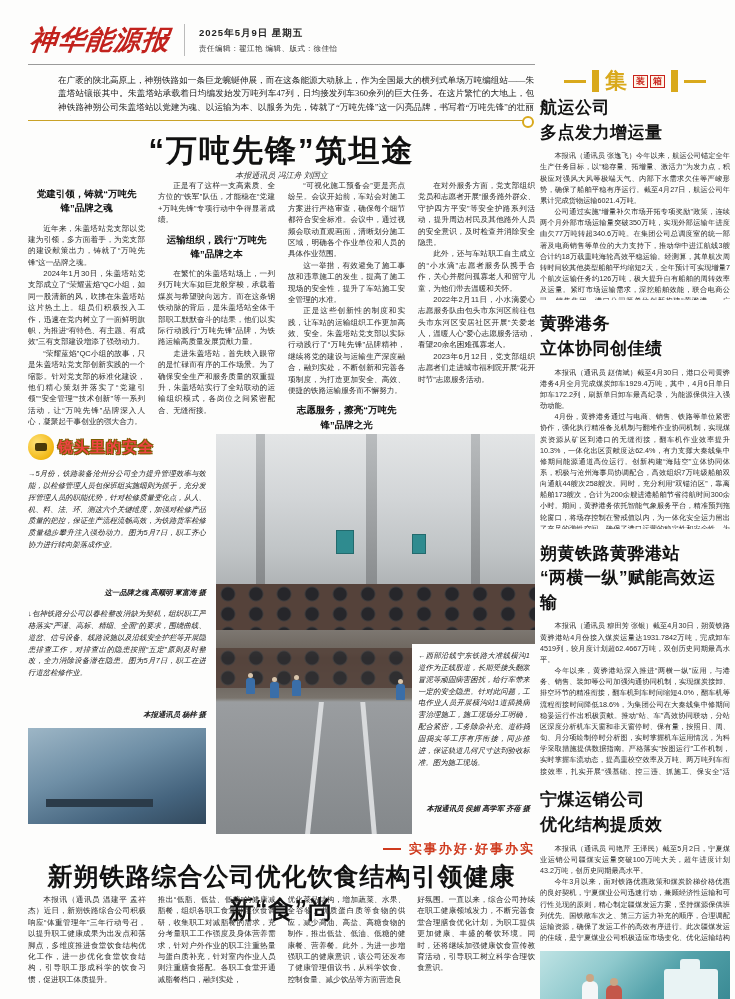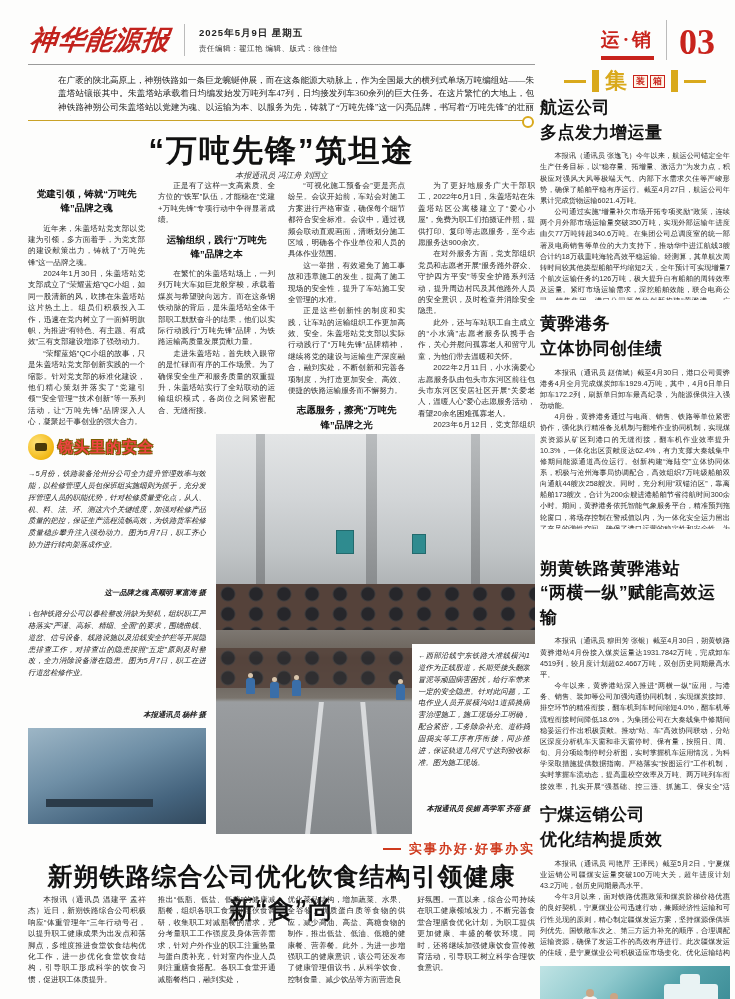--- a/index.html
+++ b/index.html
@@ -91,28 +91,20 @@
 <body>
 
 <div class="abs" style="left:30px;top:18px;right:20px;height:44px;display:flex;align-items:center;gap:14px;">
   <div class="masthead">神华能源报</div>
   <div class="hdr-divider"></div>
   <div>
     <div class="hdr-date">2025年5月9日  星期五</div>
     <div class="hdr-editors">责任编辑：翟江艳  编辑、版式：徐佳怡</div>
   </div>
   <div style="flex:1"></div>
-  <div style="display:flex;align-items:flex-end;gap:12px;">
-    <div>
-      <div class="sec-name">运·销</div>
-      <div class="sec-underline"></div>
-    </div>
-    <div class="hdr-divider" style="height:40px"></div>
-    <div class="sec-page">03</div>
-  </div>
 </div>
 <div class="hdr-rule abs" style="left:28px;top:64px;width:507px;"></div>
 
 <div class="abs badge-row" style="left:540px;top:70px;width:190px;">
   <div class="gold-dash"></div>
   <div class="gold-bar"></div>
   <div class="badge-big">集</div>
   <div class="badge-small">
     <span>装</span>
     <span>箱</span>
@@ -151,21 +143,20 @@
     <div class="body-txt">
       <p>“可视化施工预备会”更是亮点纷呈。会议开始前，车站会对施工方案进行严格审查，确保每个细节都符合安全标准。会议中，通过视频会联动直观画面，清晰划分施工区域，明确各个作业单位和人员的具体作业范围。</p>
       <p>这一举措，有效避免了施工事故和违章施工的发生，提高了施工现场的安全性，提升了车站施工安全管理的水准。</p>
       <p>正是这些创新性的制度和实践，让车站的运输组织工作更加高效、安全。朱盖塔站党支部以实际行动践行了“万吨先锋”品牌精神，继续将党的建设与运输生产深度融合，融到实处，不断创新和完善各项制度，为打造更加安全、高效、便捷的铁路运输服务而不懈努力。</p>
     </div>
     <div class="subhead">志愿服务，擦亮“万吨先锋”品牌之光</div>
 
   </div>
   <div class="col">
     <div class="body-txt">
-      <p>为了更好地服务广大干部职工，2022年6月1日，朱盖塔站在朱盖塔站区公寓楼建立了“爱心小屋”，免费为职工们拍摄证件照，提供打印、复印等志愿服务，至今志愿服务达900余次。</p>
       <p>在对外服务方面，党支部组织党员和志愿者开展“服务路外群众、守护四方平安”等安全护路系列活动，提升周边村民及其他路外人员的安全意识，及时检查并消除安全隐患。</p>
       <p>此外，还与车站职工自主成立的“小水滴”志愿者服务队携手合作，关心并慰问孤寡老人和留守儿童，为他们带去温暖和关怀。</p>
       <p>2022年2月11日，小水滴爱心志愿服务队由包头市东河区前往包头市东河区安居社区开展“关爱老人，温暖人心”爱心志愿服务活动，看望20余名困难孤寡老人。</p>
       <p>2023年6月12日，党支部组织志愿者们走进城市福利院开展“花开时节”志愿服务活动。</p>
     </div>
   </div>
 </div>
 
 <div class="abs" style="left:28px;top:434px;width:507px;height:400px;display:flex;gap:10px;">
   <div class="safety-box">
@@ -240,21 +231,21 @@
     <div class="rail-title">
       <div>黄骅港务</div>
       <div>立体协同创佳绩</div>
     </div>
     <div class="rail-body" style="height:162px;margin-top:5px;">
       <p>本报讯（通讯员 赵倩斌）截至4月30日，港口公司黄骅港务4月全月完成煤炭卸车1929.4万吨，其中，4月6日单日卸车172.2列，刷新单日卸车最高纪录，为能源保供注入强劲动能。</p>
       <p>4月份，黄骅港务通过与电商、销售、铁路等单位紧密协作，强化执行精准备兑机制与翻堆作业协同机制，实现煤炭资源从矿区到港口的无缝衔接，翻车机作业效率提升10.3%，一体化出区贡献度达62.4%，有力支撑大秦线集中修期间能源通道高位运行。创新构建“海陆空”立体协同体系，积极与沧州海事局协调配合，高效组织7万吨级船舶双向通航44艘次258艘次。同时，充分利用“双锚泊区”，靠离船舶173艘次，合计为200余艘进港船舶节省待航时间300余小时。期间，黄骅港务依托智能气象服务平台，精准预判拖轮窗口，将场存控制在警戒值以内，为一体化安全运力留出了充足的弹性空间，确保了港口运营的稳定性和安全性，为保障国家能源安全、畅通运输大通道提供了更为坚实的支撑。</p>
     </div>
   </div>
 
-  <div style="margin-top:28px;">
+  <div style="margin-top:13px;">
     <div class="rail-title">
       <div>朔黄铁路黄骅港站</div>
       <div>“两横一纵”赋能高效运输</div>
     </div>
     <div class="rail-body" style="height:156px;margin-top:5px;">
       <p>本报讯（通讯员 穆田芳 张银）截至4月30日，朔黄铁路黄骅港站4月份接入煤炭运量达1931.7842万吨，完成卸车4519列，较月度计划超62.4667万吨，双创历史同期最高水平。</p>
       <p>今年以来，黄骅港站深入推进“两横一纵”应用，与港务、销售、装卸等公司加强沟通协同机制，实现煤炭接卸、排空环节的精准衔接，翻车机到车时间缩短4.0%，翻车机等流程衔接时间降低18.6%，为集团公司在大秦线集中修期间稳妥运行作出积极贡献。推动“站、车”高效协同联动，分站区深度分析机车天窗和非天窗停时、保有量，按照日、周、旬、月分项绘制停时分析图，实时掌握机车运用情况，为科学采取措施提供数据指南。严格落实“按图运行”工作机制，实时掌握车流动态，提高重校空效率及万吨、两万吨列车衔接效率，扎实开展“强基础、控三违、抓施工、保安全”活动。面对大风等极端天气的严峻挑战，黄骅港站迅速响应，组织行车人员深入现场，对分散不设区段、接触网继续区段等关键设备进行检修，切实掌握作业风险要点和安全卡控重点，确保运输设备在恶劣天气条件下依然安全稳定运行。</p>
     </div>
   </div>
 

